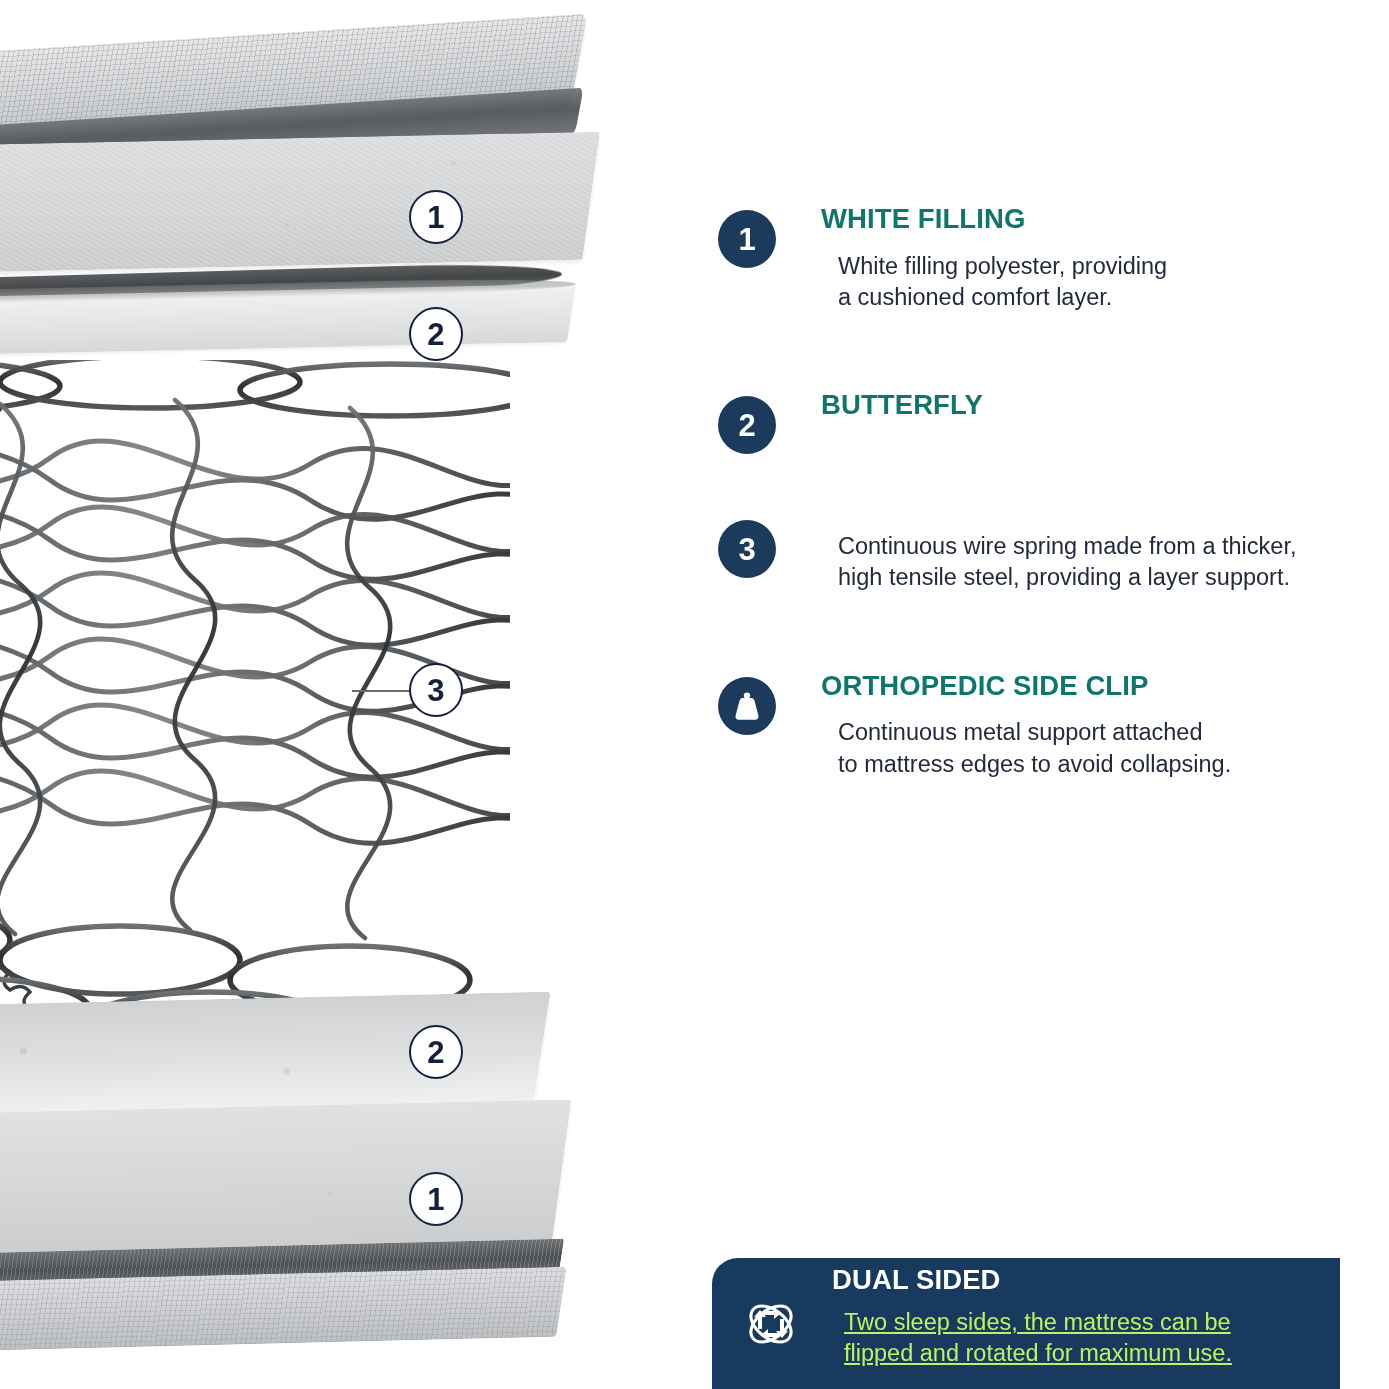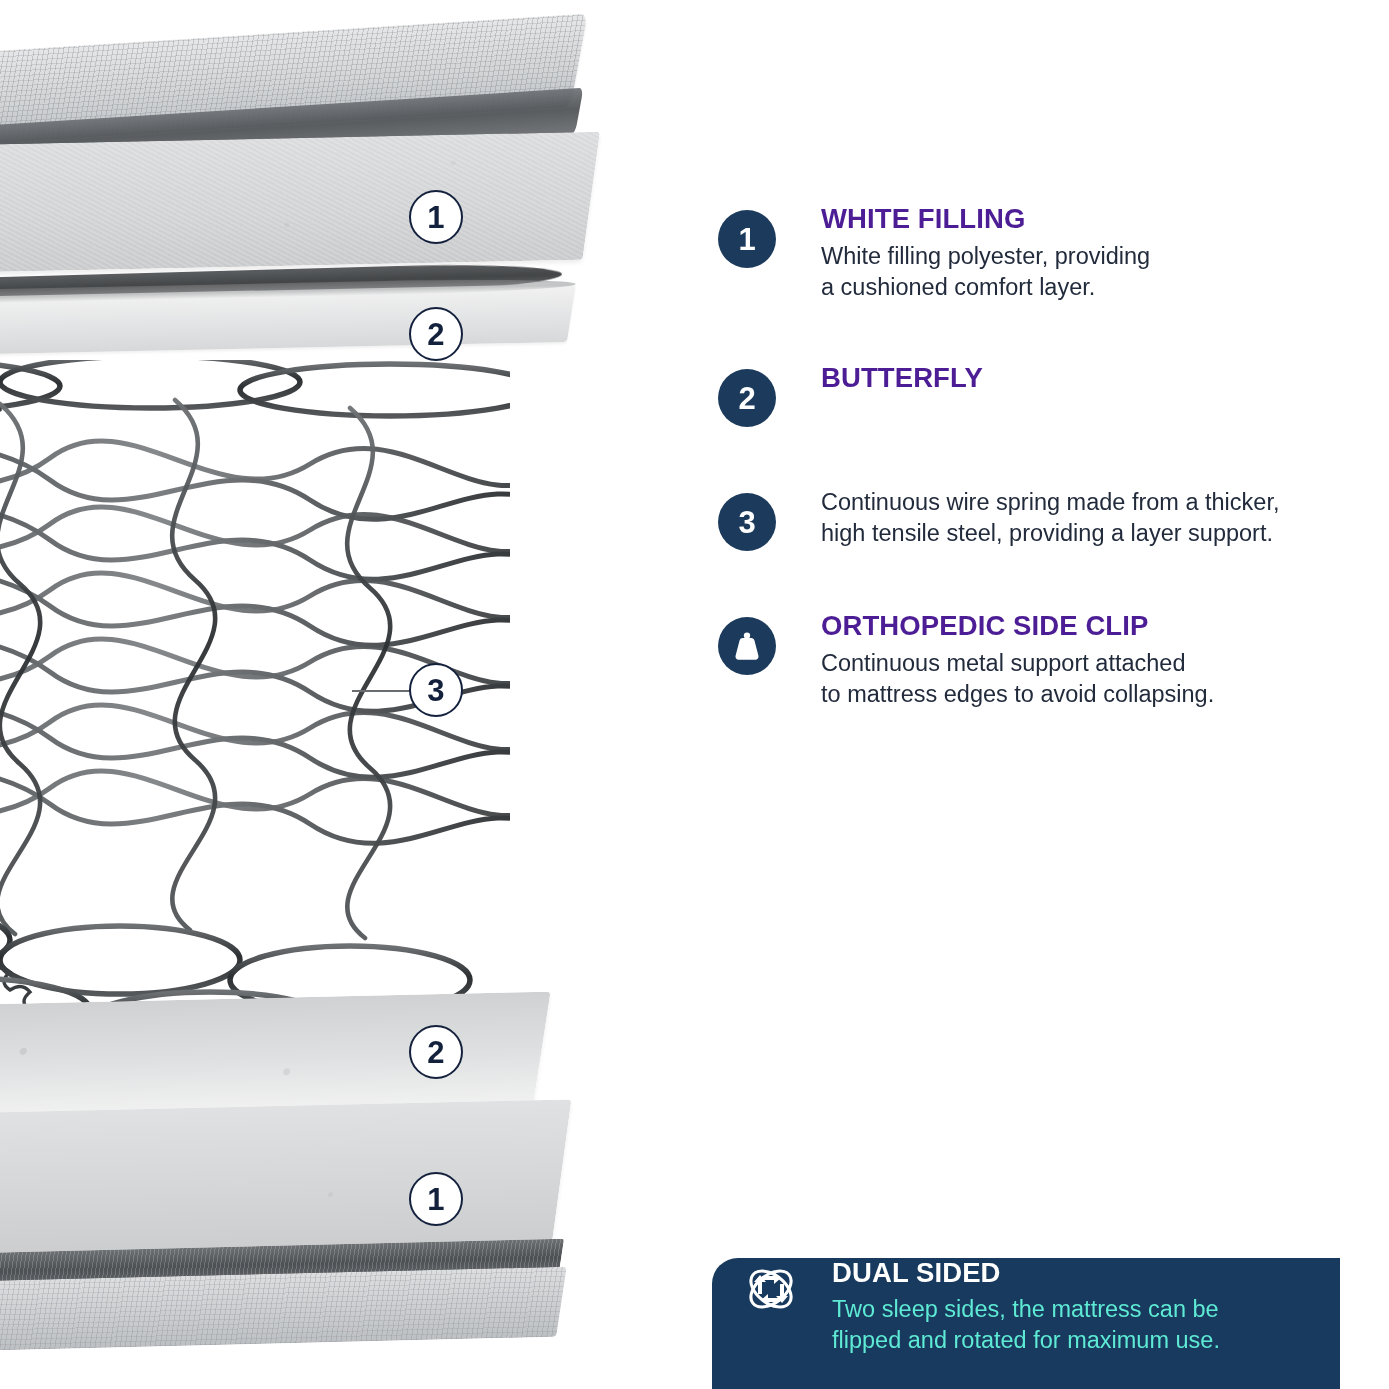--- a/index.html
+++ b/index.html
@@ -208,66 +208,68 @@
     font-size: 31px;
     font-weight: 700;
     line-height: 1;
     margin-top: 6px;
   }
   .legend-badge.icon-badge { padding: 0; }
   .legend-text { margin-left: 45px; }
   .legend-title {
     font-size: 27.5px;
     font-weight: 700;
-    color: #4c1d95;
+    color: #0f766e;
     letter-spacing: .1px;
     line-height: 1.08;
     margin: 0 0 7px 0;
     white-space: nowrap;
   }
   .legend-desc {
     font-size: 23.5px;
     color: #222b3c;
     line-height: 1.33;
-    margin: 0;
+    margin: 17px;
     white-space: pre-line;
   }
 
   
   #dual-sided-panel {
     position: absolute;
     left: 712px;
     top: 1258px;
     width: 628px;
     height: 131px;
     background: #173a5e;
     border-top-left-radius: 26px;
     display: flex;
+    align-items: center;
     box-sizing: border-box;
     padding: 0 24px 0 28px;
   }
   #dual-sided-panel .ds-icon {
     flex: 0 0 auto;
     width: 62px; height: 62px;
     margin-right: 30px;
   }
   .ds-title {
     font-size: 27.5px;
     font-weight: 700;
     color: #ffffff;
     letter-spacing: .1px;
     line-height: 1.08;
     margin: 0 0 6px 0;
   }
   .ds-desc {
     font-size: 23.5px;
-    color: #5eead4;
+    color: #bef264;
     line-height: 1.33;
-    margin: 0;
+    margin: 12px;
     white-space: pre-line;
+    text-decoration: underline;
   }
 </style>
 </head>
 <body>
 
 <div id="page">
 
   <div id="product-illustration">
 
     <div class="layer quilt-top"></div>

